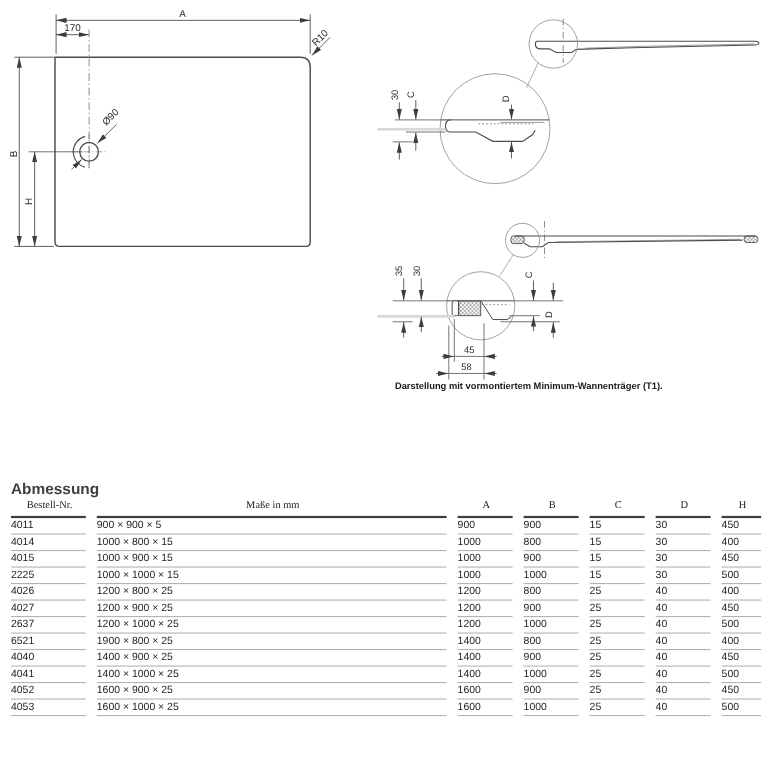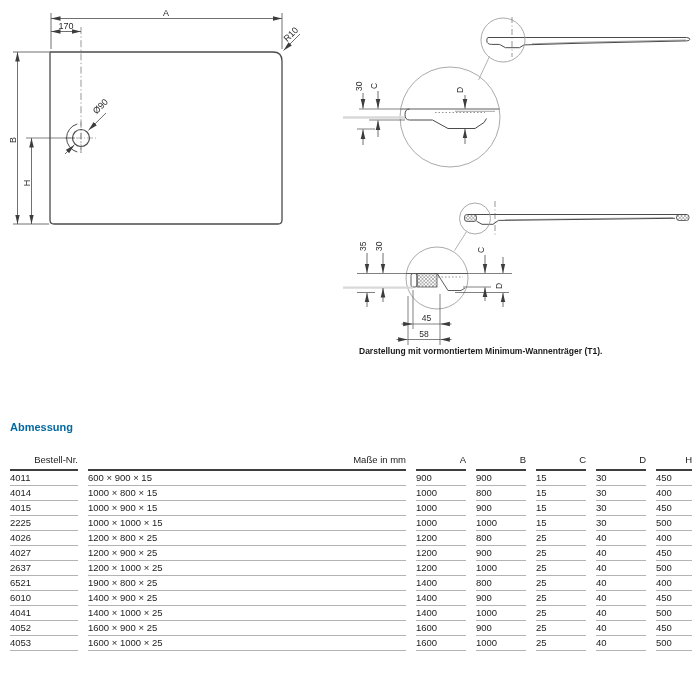--- a/index.html
+++ b/index.html
@@ -6,29 +6,29 @@
   body{
     width:700px;height:700px;overflow:hidden;background:#ffffff;
     font-family:"Liberation Sans",sans-serif;color:#1d1d1d;position:relative;
   }
   .abs{position:absolute;}
   svg text{font-family:"Liberation Sans",sans-serif;fill:#2a2a2a;}
   .plan-svg{left:5px;top:3px;}
   .detail1-svg{left:335px;top:5px;}
   .detail2-svg{left:335px;top:195px;}
   .caption{left:359px;top:346px;font-size:8.5px;font-weight:700;color:#1a1a1a;}
-  .section-title{left:10px;top:421px;font-size:11px;font-weight:600;color:#0369a1;}
+  .section-title{left:10px;top:436px;font-size:14px;font-weight:600;color:#404040;}
   table.dims{
     position:absolute;left:0;top:453px;width:702px;
     border-collapse:separate;border-spacing:10px 0;table-layout:fixed;
   }
   table.dims th{
-    text-align:right;font-weight:400;font-size:9.5px;color:#1d1d1d;
+    text-align:center;font-weight:400;font-size:9.5px;color:#1d1d1d;
     padding:2px 0 4px 2px;line-height:10px;
-    border-bottom:2px solid #3e3e3e;white-space:nowrap;
+    border-bottom:2px solid #3e3e3e;white-space:nowrap;font-family:Liberation Serif, serif;
   }
   table.dims td{
     font-size:9.5px;color:#1d1d1d;padding:2px 0;line-height:10px;
     border-bottom:1px solid #b3b3b3;white-space:nowrap;overflow:hidden;
   }
 </style>
 </head>
 <body>
 
 <svg class="abs plan-svg" width="330" height="242" viewBox="0 0 330 242">
@@ -170,21 +170,21 @@
         <th>A</th>
         <th>B</th>
         <th>C</th>
         <th>D</th>
         <th>H</th>
       </tr>
   </thead>
   <tbody>
       <tr>
         <td>4011</td>
-        <td>600 × 900 × 15</td>
+        <td>900 × 900 × 5</td>
         <td>900</td>
         <td>900</td>
         <td>15</td>
         <td>30</td>
         <td>450</td>
       </tr>
       <tr>
         <td>4014</td>
         <td>1000 × 800 × 15</td>
         <td>1000</td>
@@ -241,21 +241,21 @@
       <tr>
         <td>6521</td>
         <td>1900 × 800 × 25</td>
         <td>1400</td>
         <td>800</td>
         <td>25</td>
         <td>40</td>
         <td>400</td>
       </tr>
       <tr>
-        <td>6010</td>
+        <td>4040</td>
         <td>1400 × 900 × 25</td>
         <td>1400</td>
         <td>900</td>
         <td>25</td>
         <td>40</td>
         <td>450</td>
       </tr>
       <tr>
         <td>4041</td>
         <td>1400 × 1000 × 25</td>

